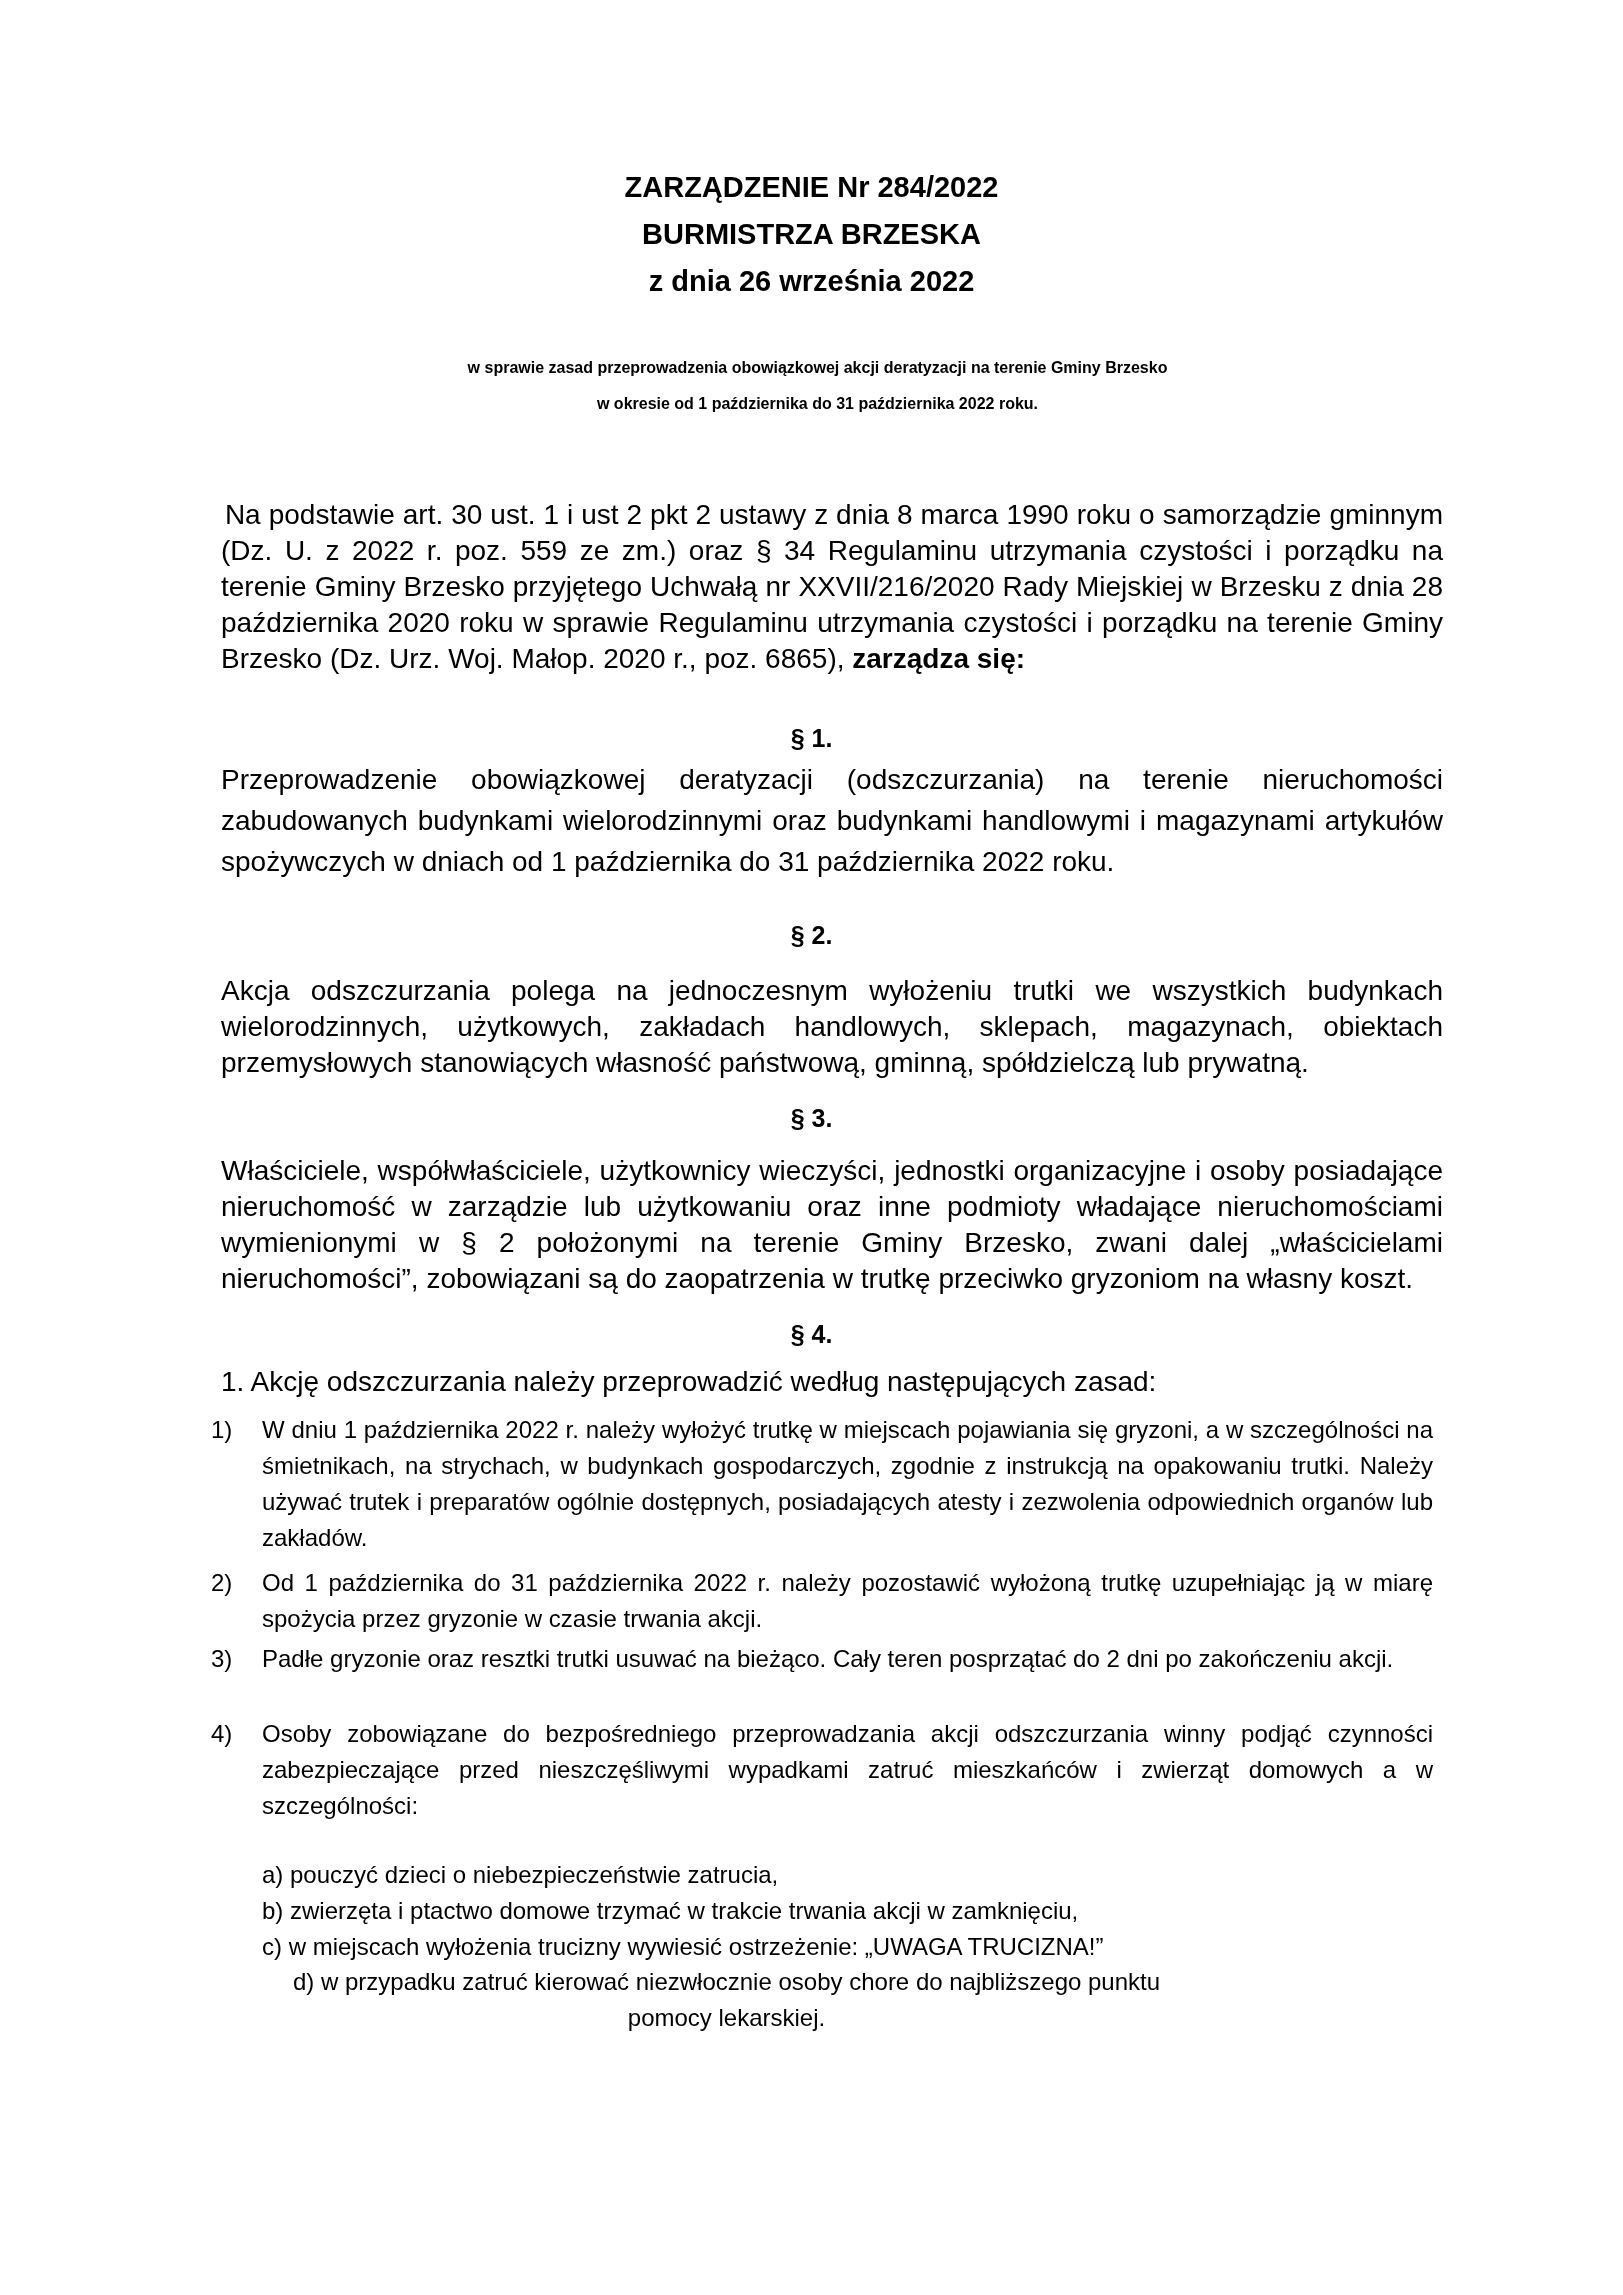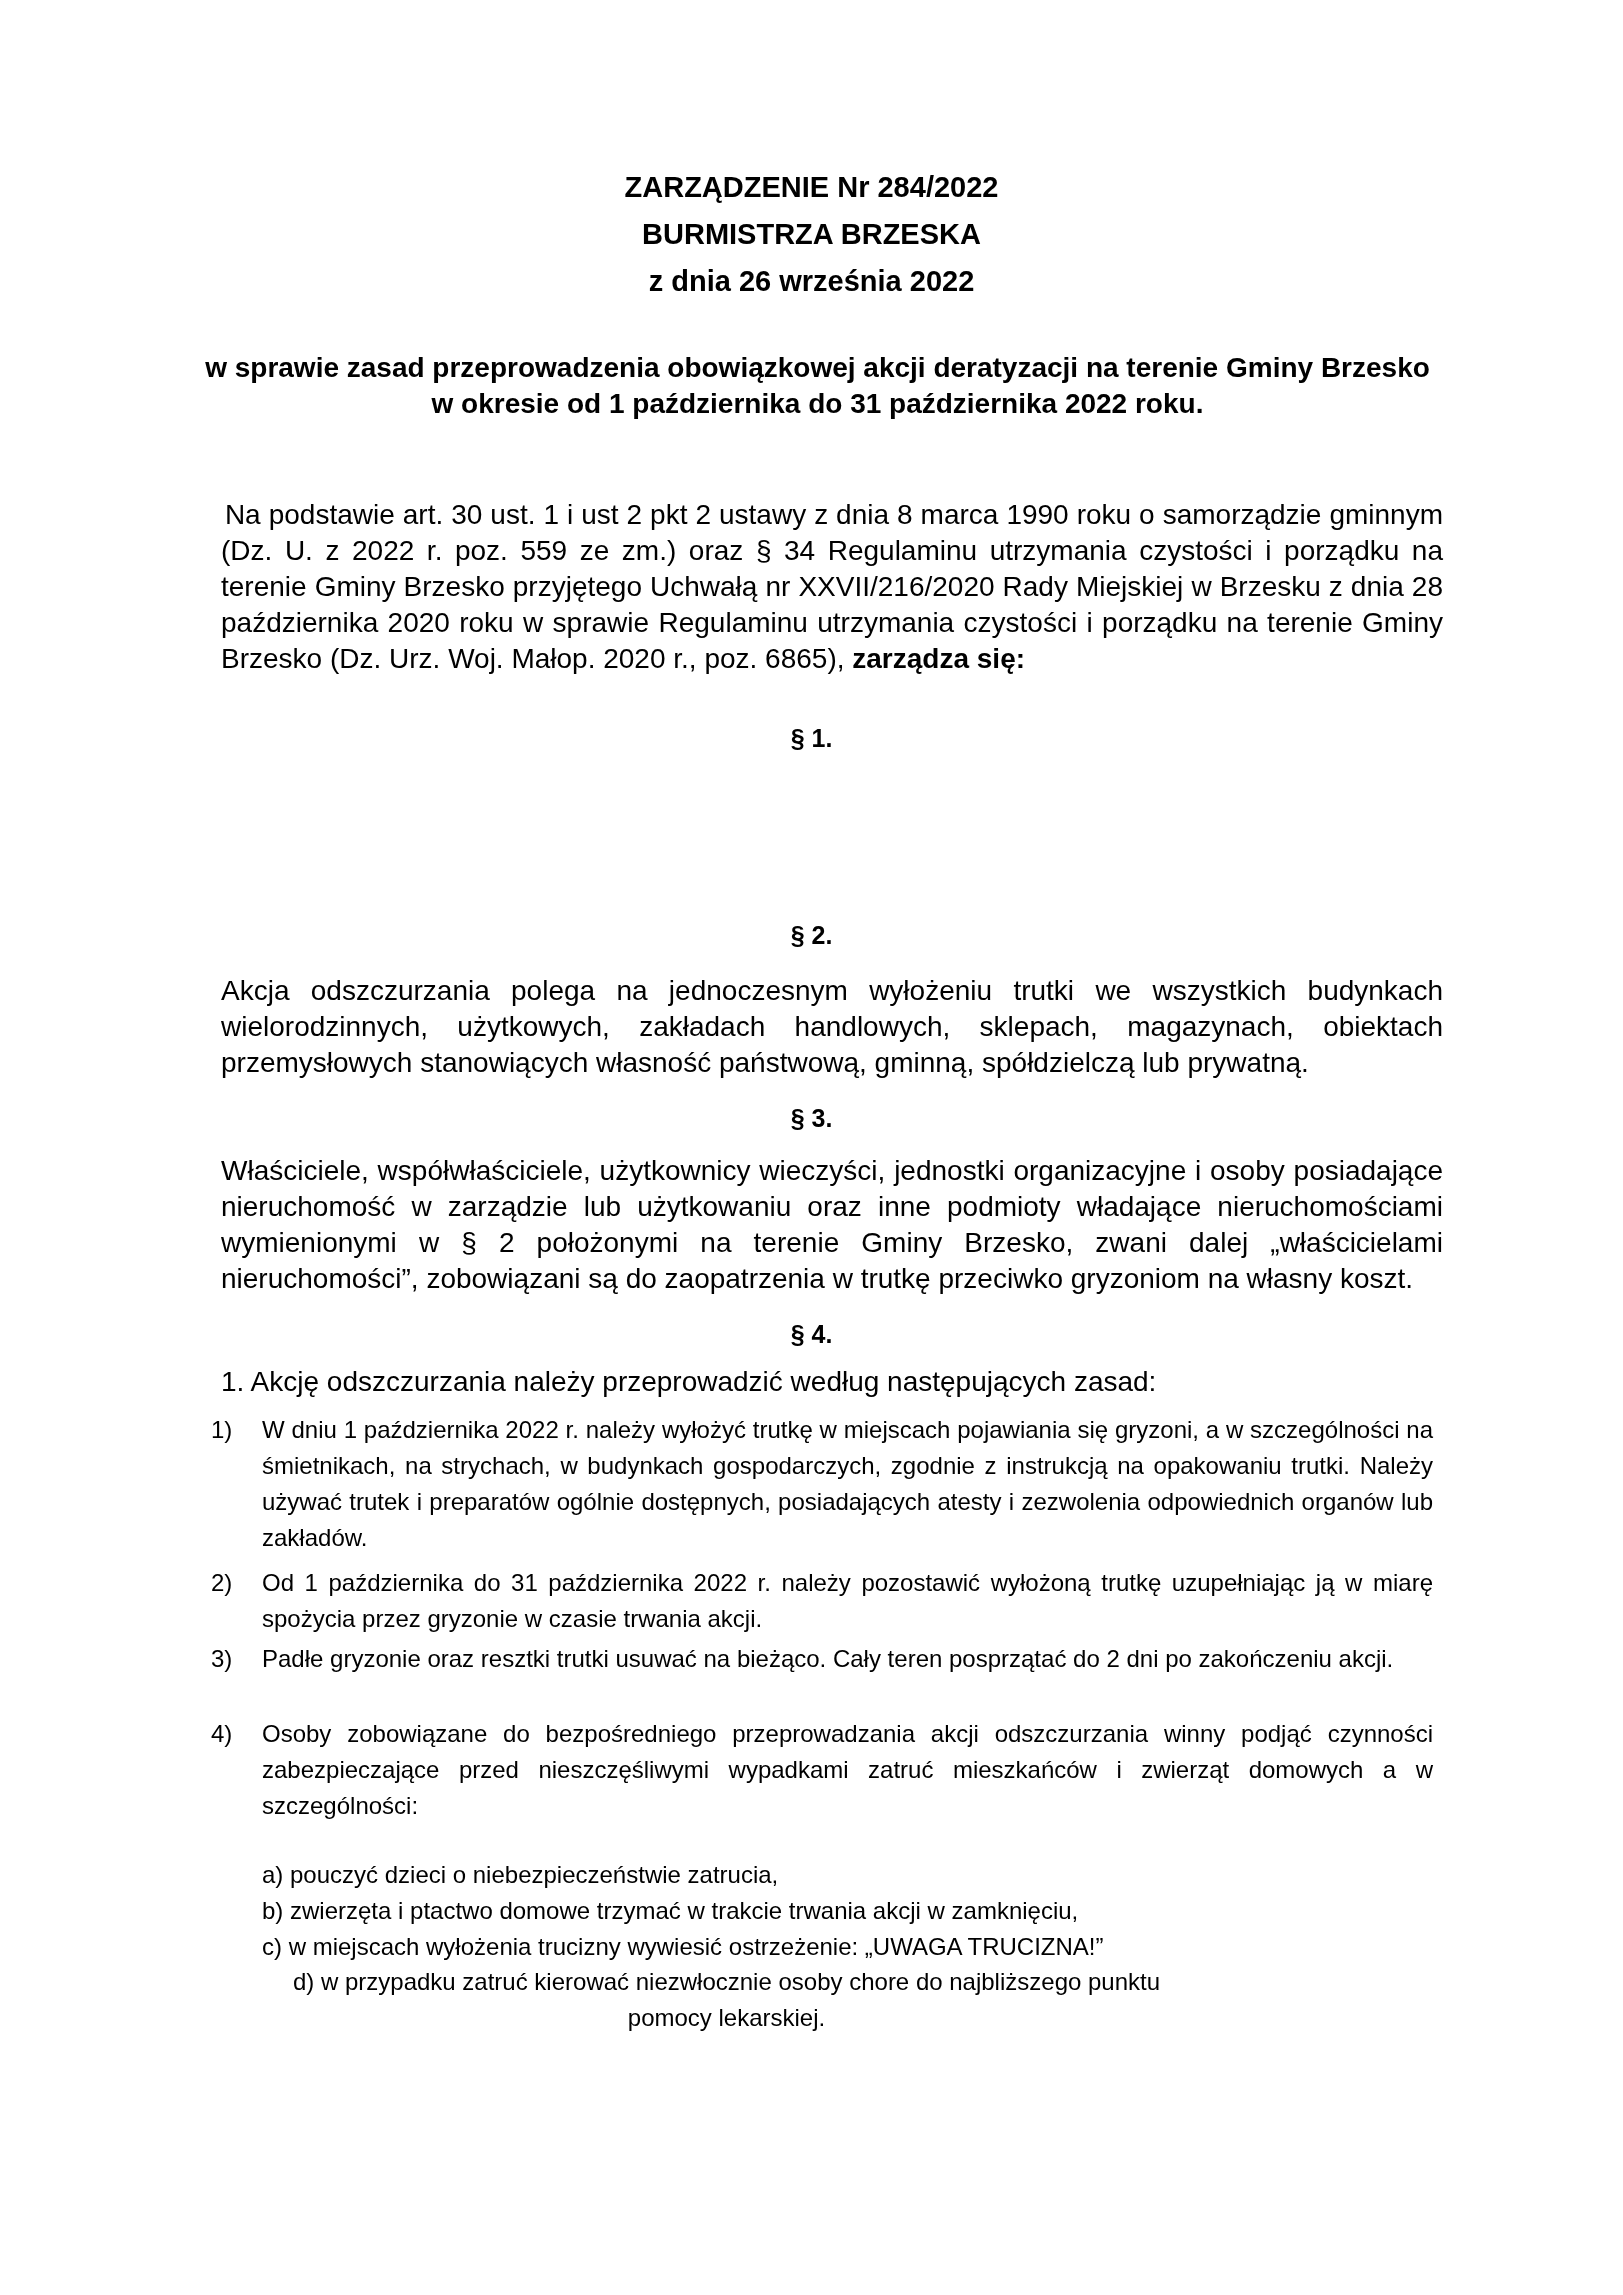--- a/index.html
+++ b/index.html
@@ -8,21 +8,21 @@
       font-family: "Liberation Sans", "DejaVu Sans", sans-serif;
       color: #000000;
     }
     .page { position: absolute; left: 0; top: 0; width: 1623px; height: 2295px; }
     .title-block {
       position: absolute; left: 0; width: 1623px; top: 164px;
       text-align: center; font-weight: bold; font-size: 29px; line-height: 47px;
     }
     .subject {
       position: absolute; left: 196px; width: 1243px; top: 350px;
-      text-align: center; font-weight: bold; font-size: 28px; line-height: 36px;
+      text-align: center; font-weight: bold; font-size: 16px; line-height: 36px;
     }
     .body-text {
       position: absolute; left: 201px; width: 1222px;
       font-size: 28px; line-height: 36px; text-align: justify; margin-left: 20px;
     }
     .center-head {
       position: absolute; left: 0; width: 1623px; text-align: center;
       font-weight: bold; font-size: 25px; line-height: 33px;
     }
     .intro { top: 497px; text-indent: 3.9px; }
@@ -53,20 +53,21 @@
   <div class="subject">
     <div>w sprawie zasad przeprowadzenia obowiązkowej akcji deratyzacji na terenie Gminy Brzesko</div>
     <div>w okresie od 1 października do 31 października 2022 roku.</div>
   </div>
 
   <div class="body-text intro">
     <span>Na podstawie art. 30 ust. 1 i ust 2 pkt 2   ustawy  z dnia 8 marca 1990 roku o samorządzie gminnym (Dz. U. z  2022 r. poz. 559 ze zm.) oraz § 34 Regulaminu utrzymania czystości i porządku na terenie Gminy Brzesko przyjętego Uchwałą nr XXVII/216/2020 Rady Miejskiej w Brzesku z dnia 28 października 2020 roku w sprawie Regulaminu utrzymania czystości i porządku na terenie Gminy Brzesko (Dz. Urz. Woj. Małop. 2020 r., poz. 6865), </span><span class="bold-inline">zarządza się:</span>
   </div>
 
   <div class="center-head" style="top:722px;">§ 1.</div>
+  <div class="body-text" style="top:759px; line-height:41px;">Przeprowadzenie obowiązkowej deratyzacji (odszczurzania) na terenie nieruchomości zabudowanych budynkami wielorodzinnymi oraz budynkami handlowymi i magazynami artykułów spożywczych w dniach od 1 października do 31 października 2022 roku.</div>
 
   <div class="center-head" style="top:919px;">§ 2.</div>
   <div class="body-text" style="top:973px;">Akcja odszczurzania polega na jednoczesnym wyłożeniu trutki we wszystkich budynkach wielorodzinnych, użytkowych, zakładach handlowych, sklepach, magazynach, obiektach przemysłowych stanowiących własność państwową, gminną, spółdzielczą lub prywatną.</div>
 
   <div class="center-head" style="top:1102px;">§ 3.</div>
   <div class="body-text" style="top:1153px;">Właściciele, współwłaściciele, użytkownicy wieczyści, jednostki organizacyjne i osoby posiadające nieruchomość w zarządzie lub użytkowaniu oraz inne podmioty władające nieruchomościami wymienionymi w § 2 położonymi na terenie Gminy Brzesko, zwani dalej „właścicielami nieruchomości”, zobowiązani są do zaopatrzenia w trutkę przeciwko gryzoniom na własny koszt.</div>
 
   <div class="center-head" style="top:1318px;">§ 4.</div>
   <div class="body-text" style="top:1364px;">1. Akcję odszczurzania należy przeprowadzić według następujących zasad:</div>
 

